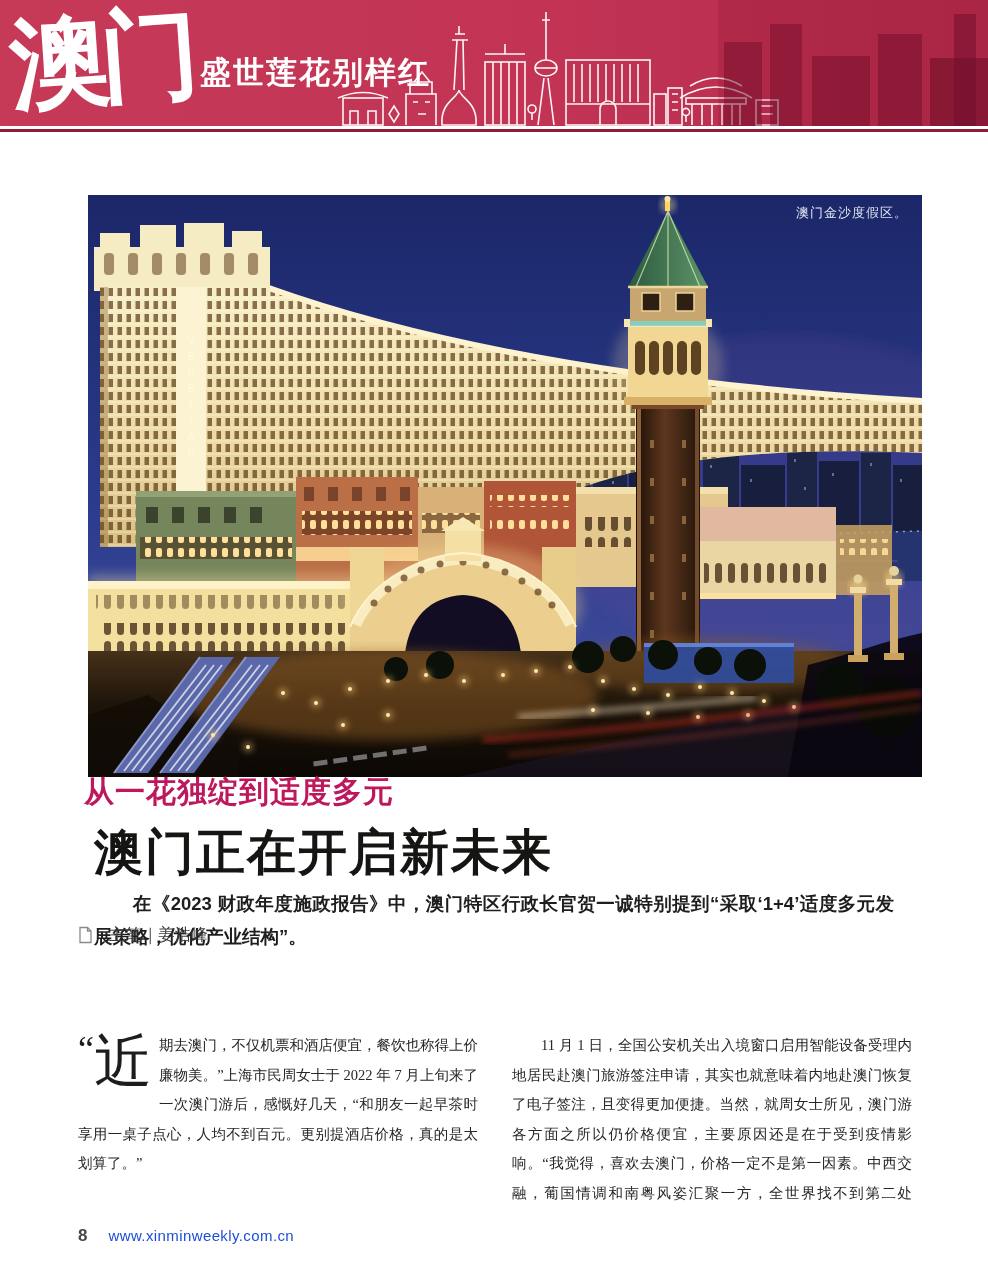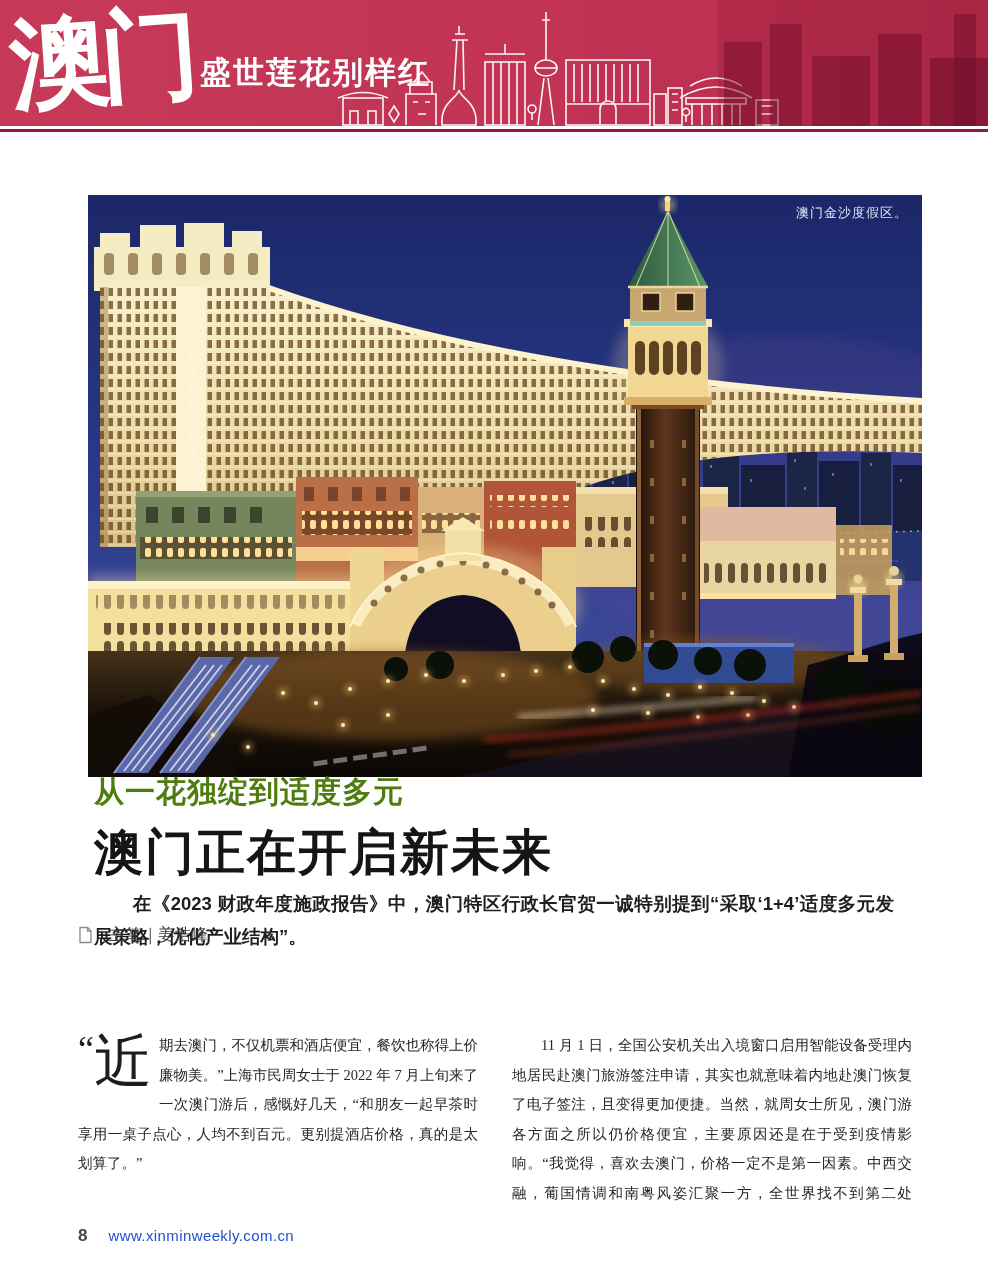--- a/index.html
+++ b/index.html
@@ -18,21 +18,21 @@
   .banner-tint{position:absolute;right:0;bottom:0;}
   .rule{position:absolute;left:0;top:129px;width:988px;height:3px;background:#8e1e38;}
 
   
   .photo{position:absolute;left:78px;top:185px;width:834px;height:582px;overflow:hidden;background:#1c2a6e;}
   .photo-caption{position:absolute;right:14px;top:9px;font-size:13px;color:#dfe4f2;letter-spacing:1px;}
   .vtext{writing-mode:vertical-rl;text-orientation:upright;letter-spacing:5px;font-size:10px;
          fill:rgba(255,250,228,.85);font-family:"Liberation Sans",sans-serif;}
 
   
-  .kicker{position:absolute;left:94px;top:772px;font-size:30px;font-weight:900;color:#4d7c0f;letter-spacing:1px;}
+  .kicker{position:absolute;left:84px;top:772px;font-size:30px;font-weight:900;color:#be185d;letter-spacing:1px;}
   .title{position:absolute;left:78px;top:804px;font-size:49px;font-weight:900;color:#151513;letter-spacing:2px;}
   .deck{position:absolute;left:78px;top:872px;width:800px;font-size:18.5px;line-height:32.5px;
         color:#1e1e1e;text-indent:2.1em;text-align:justify;}
   .byline{position:absolute;left:78px;top:924px;display:flex;align-items:center;gap:16px;
           font-size:16.5px;color:#3c3c3c;}
   .byline svg{display:block;}
 
   
   .bodytext{position:absolute;left:78px;top:1031px;width:834px;height:183px;
             column-count:2;column-gap:34px;column-fill:auto;overflow:hidden;

